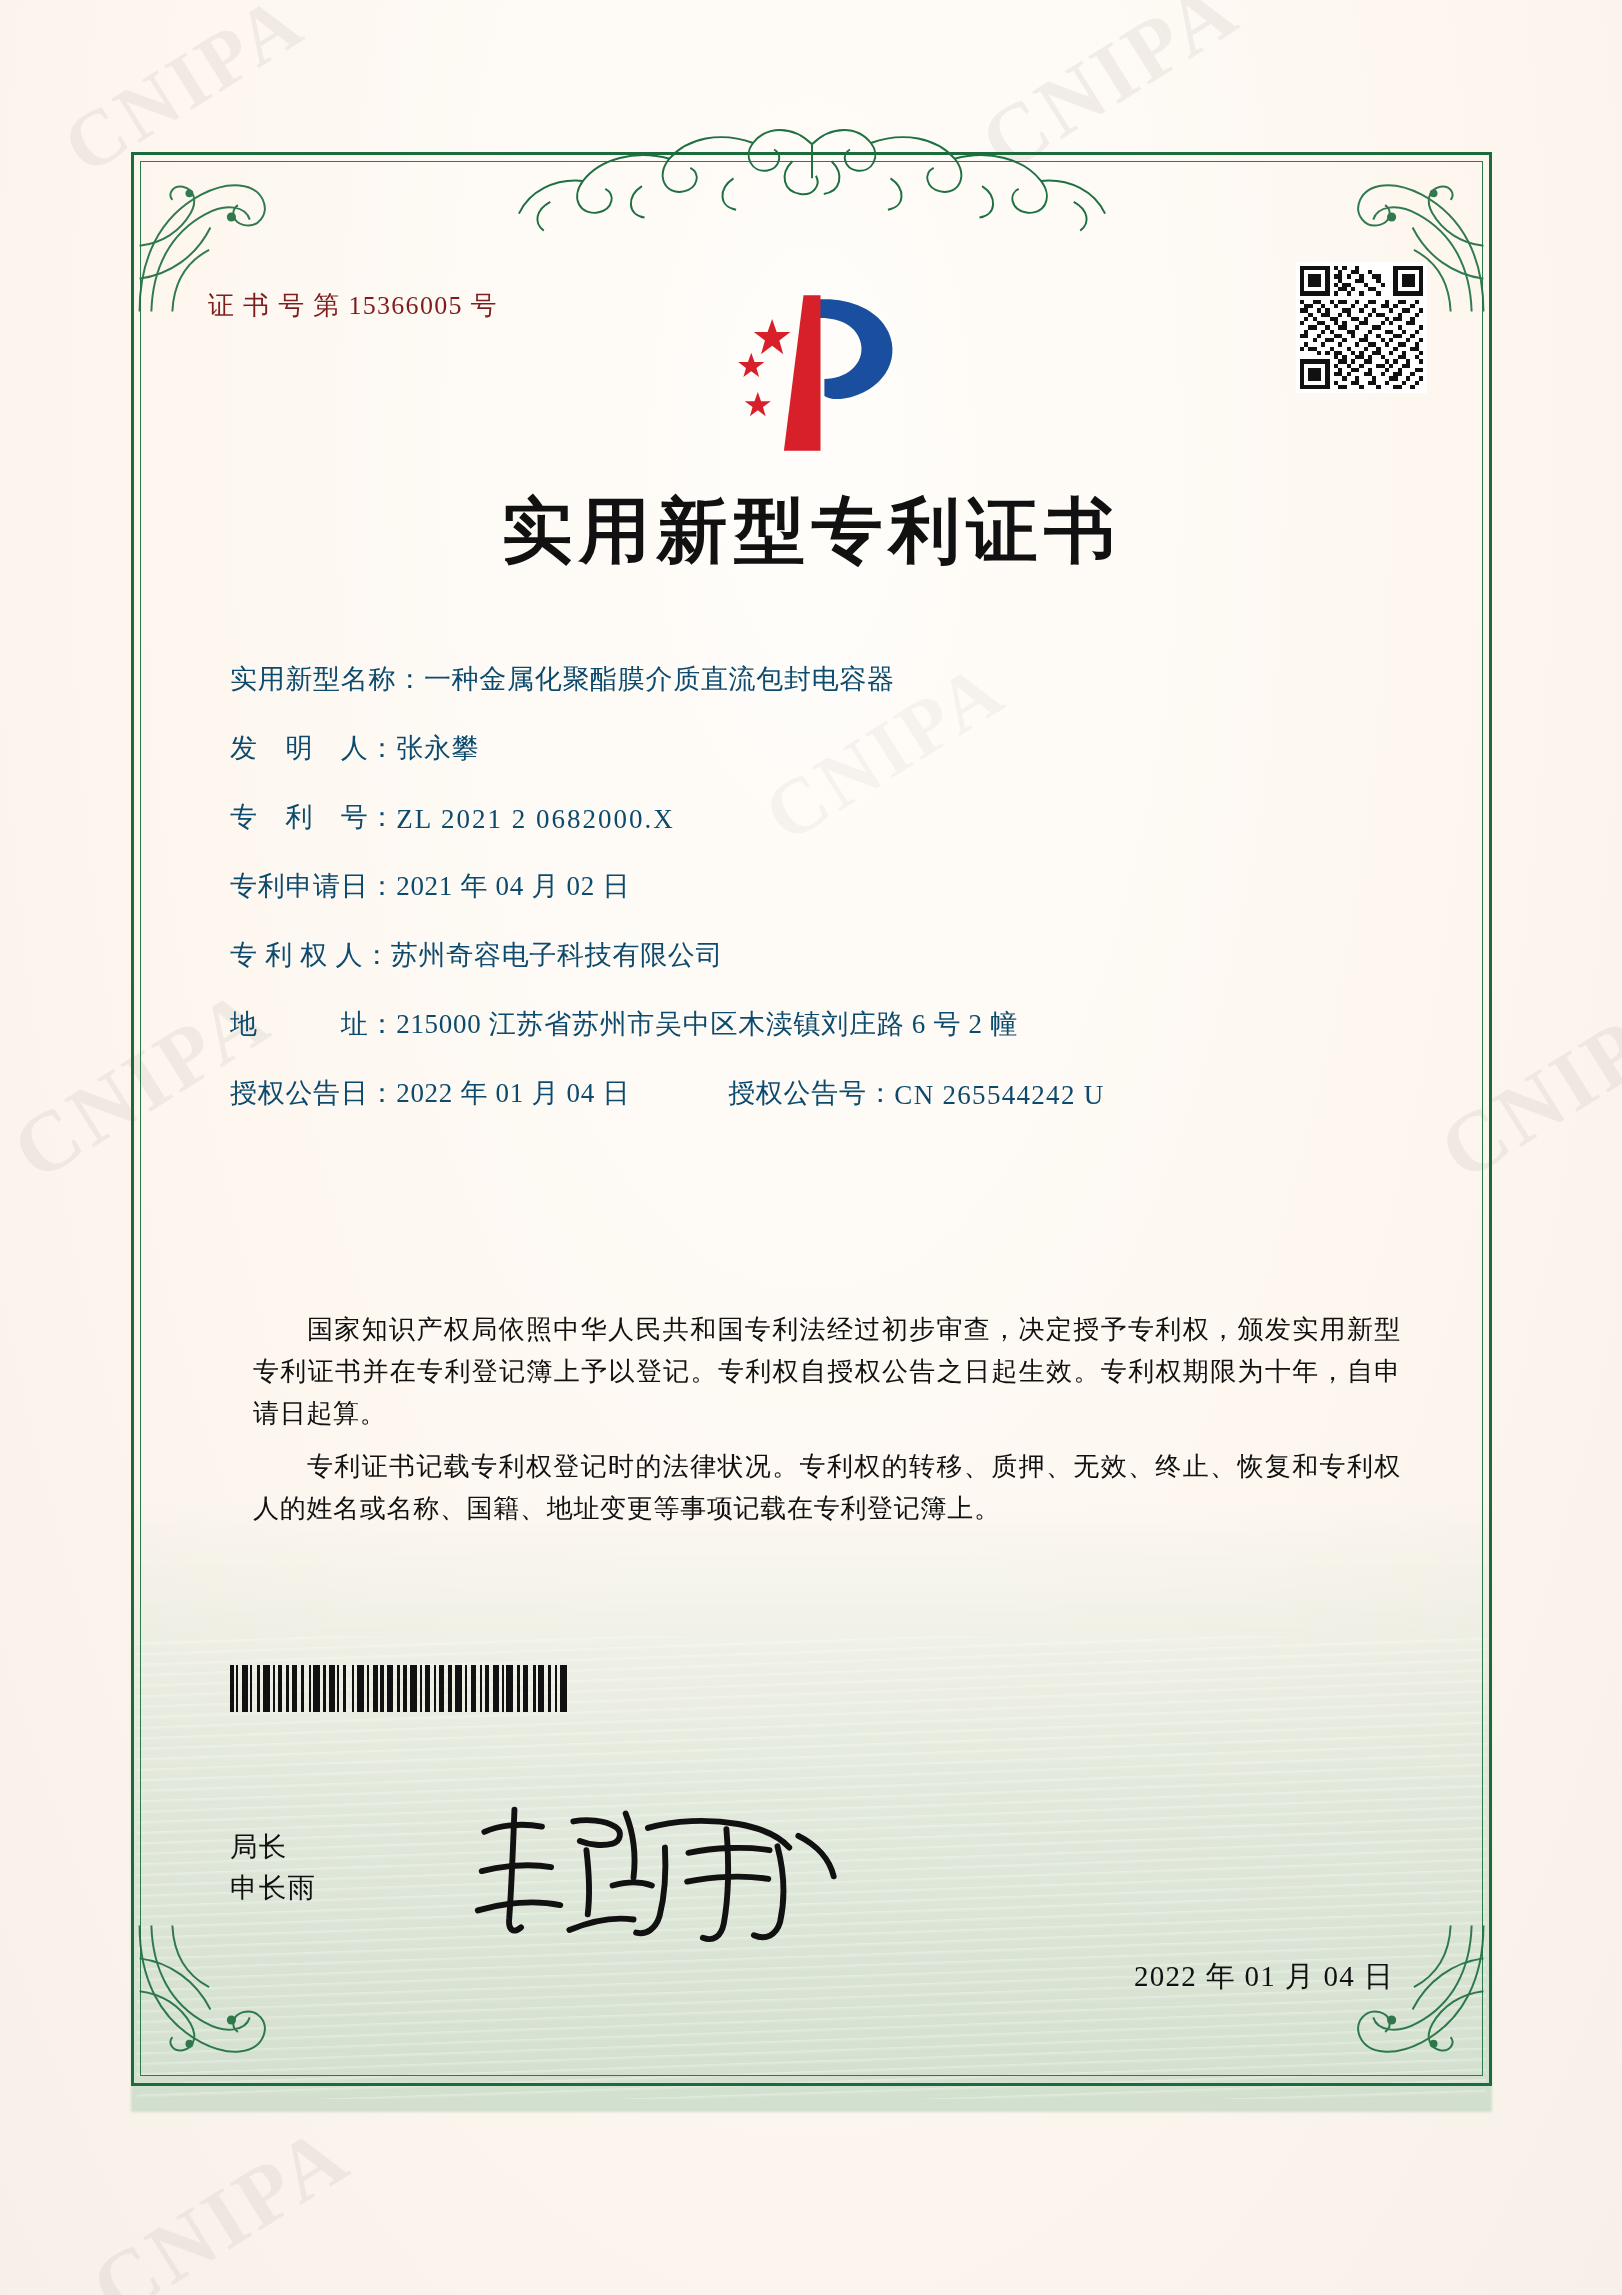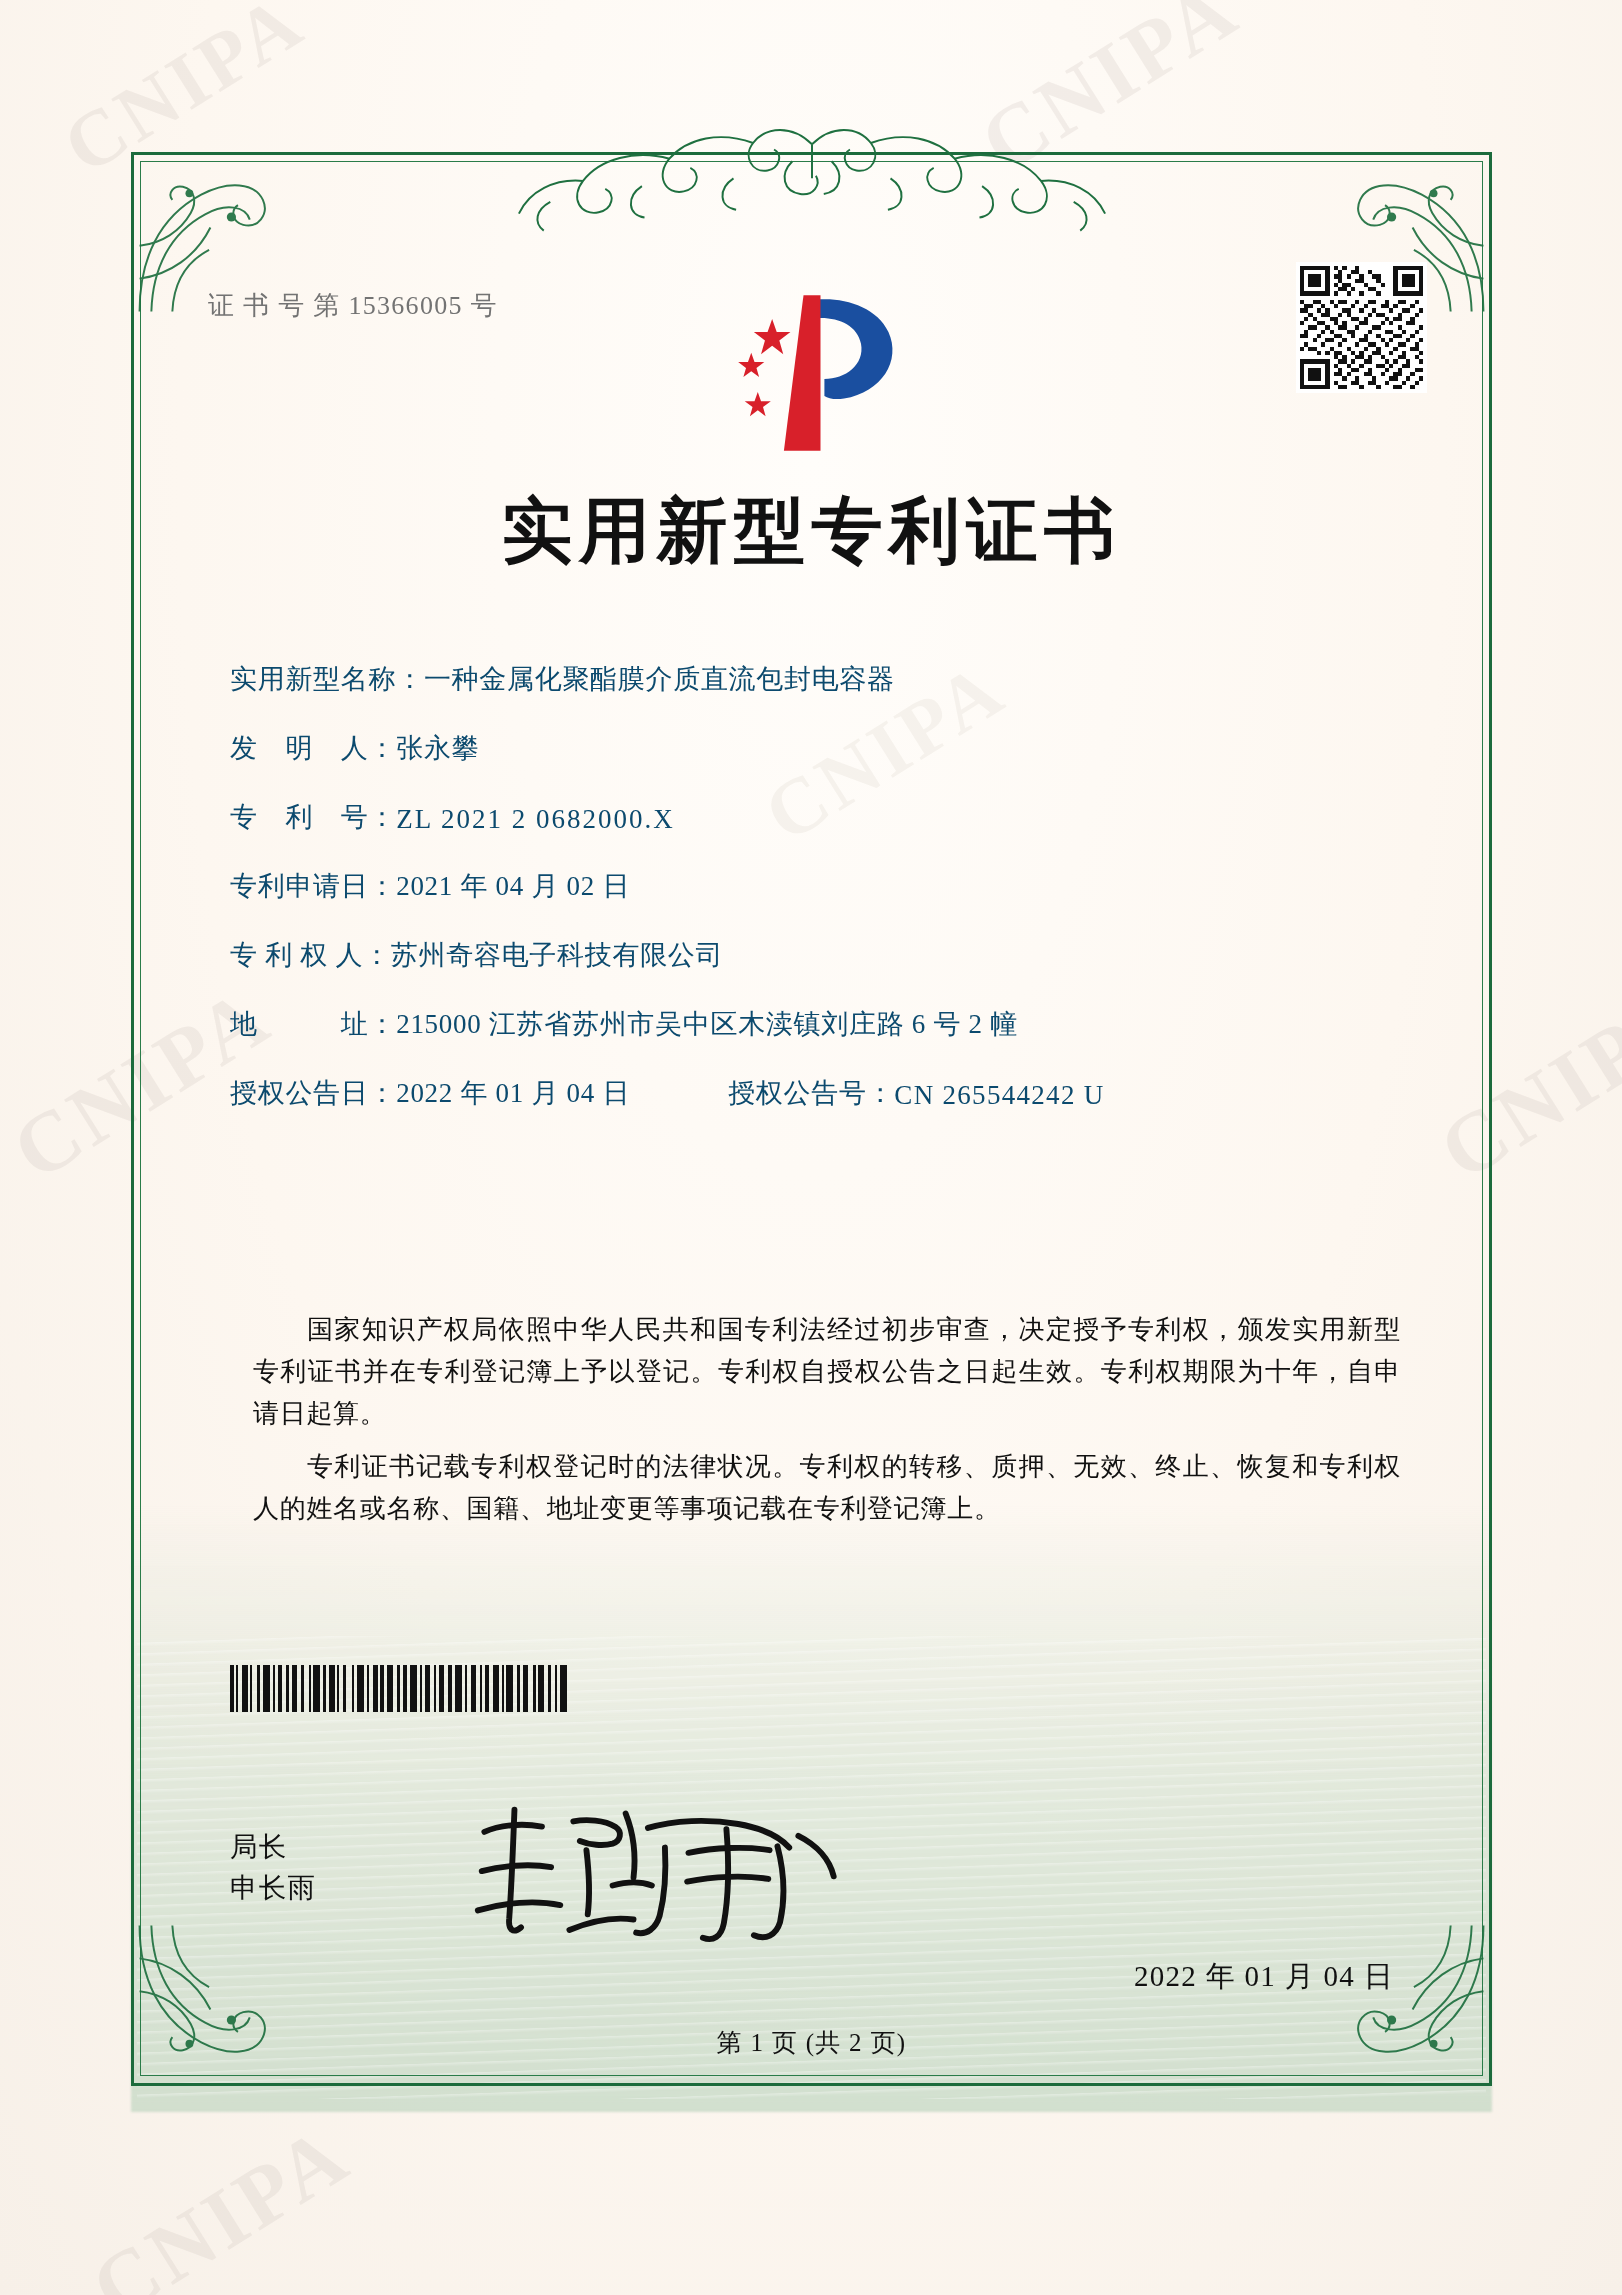--- a/index.html
+++ b/index.html
@@ -83,21 +83,21 @@
     color: #1f7040;
   }
   .top-flourish svg { width: 100%; height: 100%; display:block; }
 
   
   .cert-no {
     position: absolute;
     left: 208px;
     top: 288px;
     font-size: 26px;
-    color: #737373;
+    color: #7f1d1d;
     letter-spacing: 1.3px;
   }
   .qr {
     position: absolute;
     right: 196px;
     top: 262px;
     width: 131px;
     height: 131px;
     background: #fff;
     padding: 3.9px;
@@ -702,15 +702,14 @@
       <path d="M350 140 C390 132, 438 130, 474 136"></path>
       <path d="M410 60 C414 110, 414 160, 406 204 C402 224, 390 232, 374 226"></path>
       <path d="M488 86 C498 124, 500 166, 492 202 C486 222, 470 230, 452 222"></path>
       <path d="M520 70 C548 84, 568 106, 574 132"></path>
       <path d="M236 146 C258 140, 280 140, 296 146"></path>
     </svg>
   </div>
 
   <div class="sig-date">2022 年 01 月 04 日</div>
 
-  <div class="page-num">第 1 页 (共 2 页)</div>
 </div>
 
 
 </body></html>

